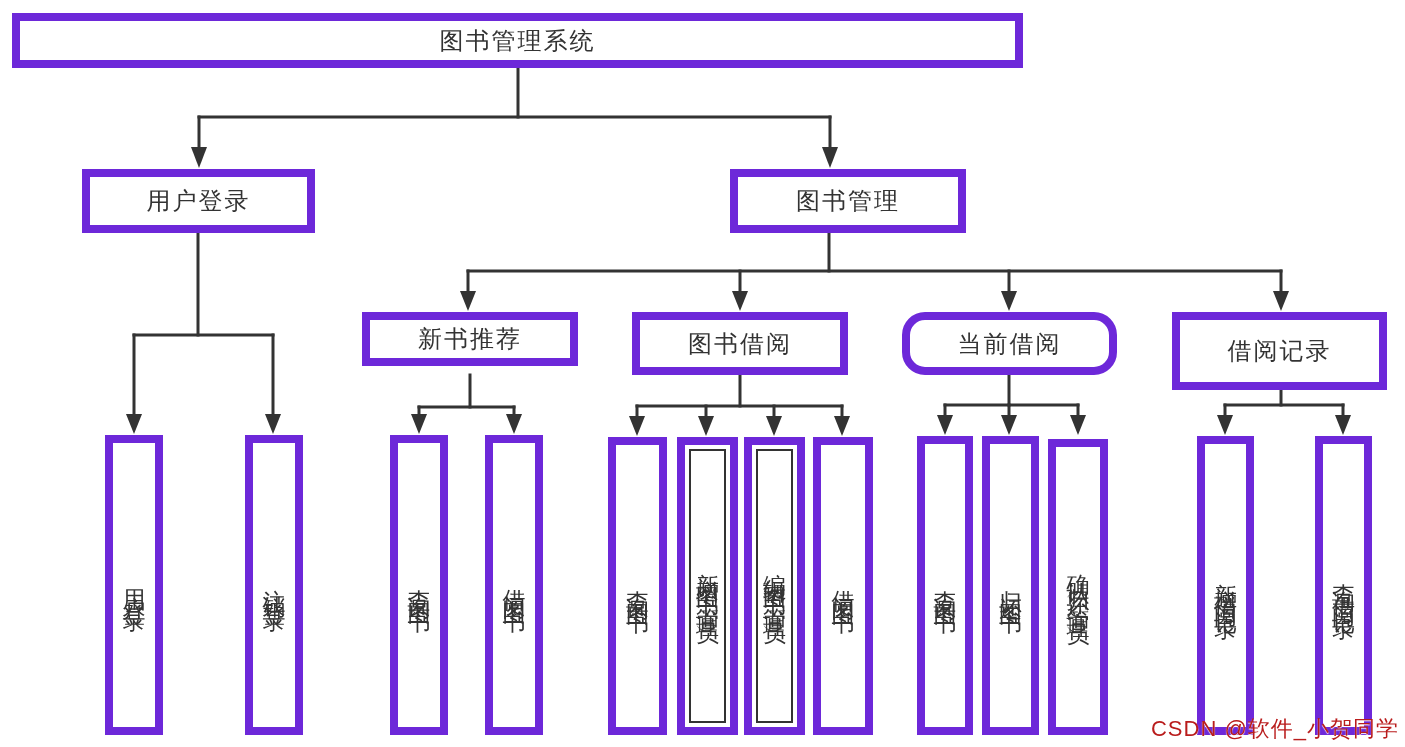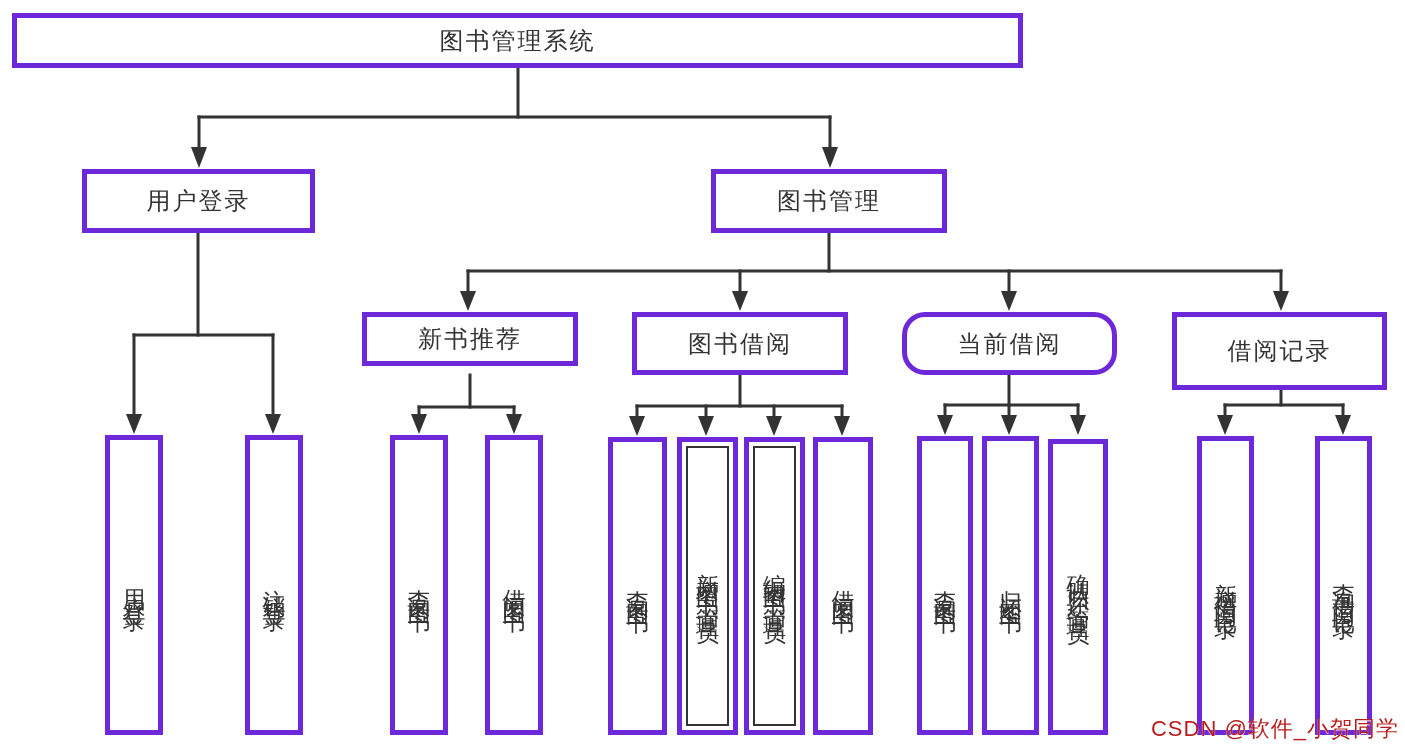--- a/index.html
+++ b/index.html
@@ -13,21 +13,21 @@
     overflow: hidden;
   }
   .connectors {
     position: absolute;
     left: 0; top: 0;
     width: 1405px; height: 747px;
   }
   .node {
     position: absolute;
     box-sizing: border-box;
-    border: 5px solid #6d28d9;
+    border: 8px solid #6d28d9;
     background: #ffffff;
     display: flex;
     align-items: center;
     justify-content: center;
     text-align: left;
   }
   .hbox {
     font-size: 24px;
     letter-spacing: 2px;
   }
@@ -126,21 +126,21 @@
       <polygon points="1070,415 1086,415 1078,435"></polygon>
 
       <polygon points="1217,415 1233,415 1225,435"></polygon>
       <polygon points="1335,415 1351,415 1343,435"></polygon>
     </g>
   </svg>
 
   <div class="node hbox" style="left:12px; top:13px; width:1011px; height:55px;">图书管理系统</div>
 
   <div class="node hbox" style="left:82px; top:169px; width:233px; height:64px;">用户登录</div>
-  <div class="node hbox" style="left:711px; top:169px; width:236px; height:64px;">图书管理</div>
+  <div class="node hbox" style="left:730px; top:169px; width:236px; height:64px;">图书管理</div>
 
   <div class="node hbox" style="left:362px; top:312px; width:216px; height:54px;">新书推荐</div>
   <div class="node hbox" style="left:632px; top:312px; width:216px; height:63px;">图书借阅</div>
   <div class="node hbox" style="left:902px; top:312px; width:215px; height:63px;border-radius:23px;">当前借阅</div>
   <div class="node hbox" style="left:1172px; top:312px; width:215px; height:78px;">借阅记录</div>
 
   <div class="node vbox" style="left:105px; top:435px; width:58px; height:300px;">用户登录</div>
   <div class="node vbox" style="left:245px; top:435px; width:58px; height:300px;">注销登录</div>
 
   <div class="node vbox" style="left:390px; top:435px; width:58px; height:300px;">查询图书</div>

